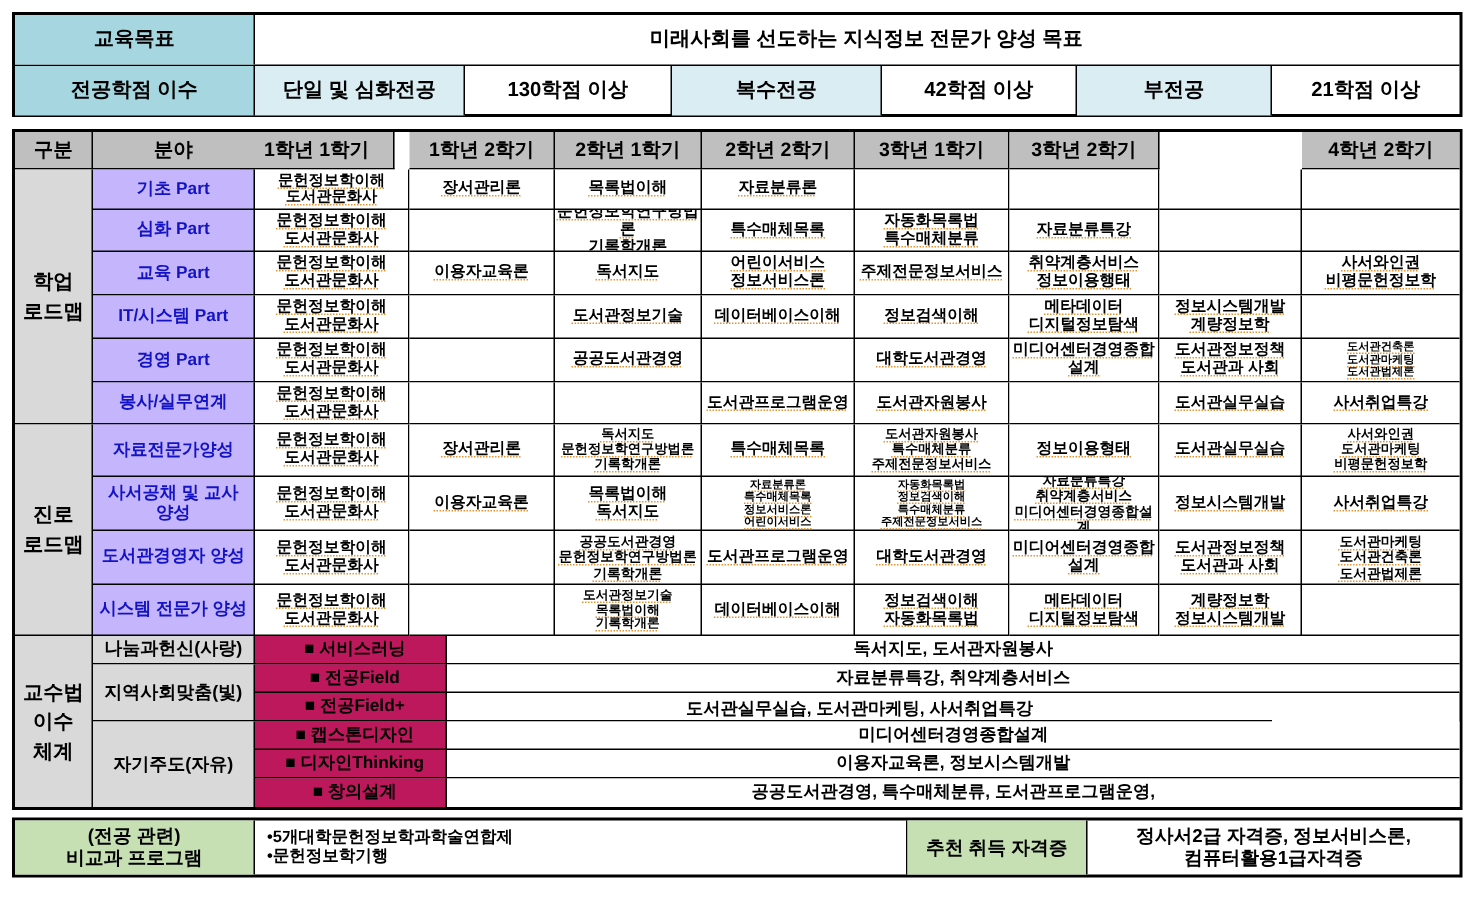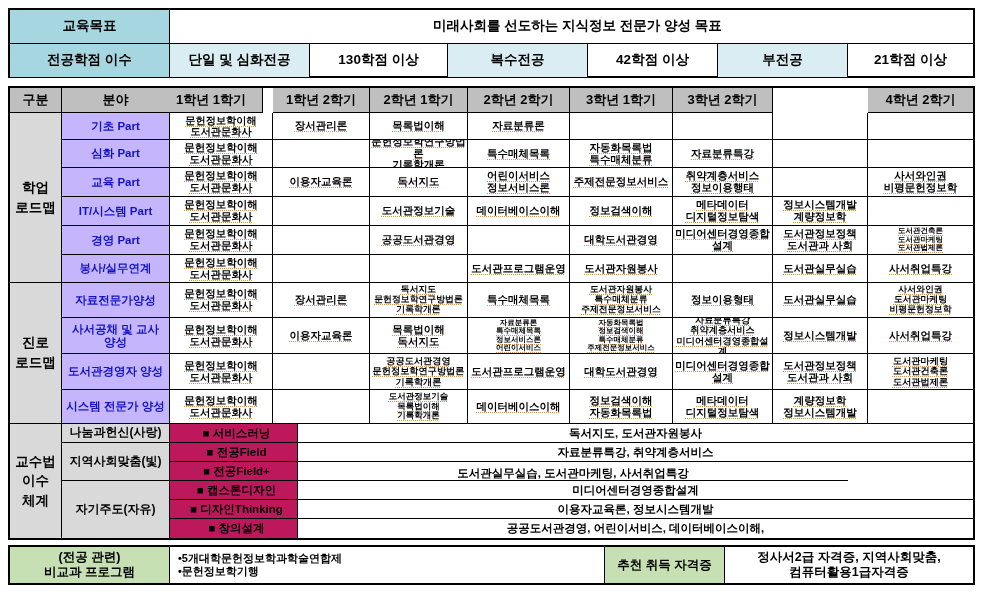--- a/index.html
+++ b/index.html
@@ -420,30 +420,30 @@
         <div class="cell titem" style="left: 160px; top: 412px; width: 128px; height: 19px;">
           <span class="tx">■ 디자인Thinking</span>
         </div>
         <div class="cell tval" style="left: 288px; top: 412px; width: 675px; height: 19px; border-right: none;">
           <span class="tx">이용자교육론, 정보시스템개발</span>
         </div>
         <div class="cell titem" style="left: 160px; top: 431px; width: 128px; height: 19px; border-bottom: none;">
           <span class="tx">■ 창의설계</span>
         </div>
         <div class="cell tval" style="left: 288px; top: 431px; width: 675px; height: 19px; border-right: none; border-bottom: none;">
-          <span class="tx">공공도서관경영, 어린이서비스, 데이터베이스이해,</span>
+          <span class="tx">공공도서관경영, 특수매체분류, 도서관프로그램운영,</span>
         </div>
       </div>
   </div>
 
   <div class="wrap" style="left:8px;top:545px;width:967px;height:40px;">
     <div class="trow" style="height:36px;">
       <div class="tcell greenbg fs12" style="width:160px;">(전공 관련)
 비교과 프로그램</div>
       <div class="tcell leftalign" style="width:435px;font-size:11px;">•5개대학문헌정보학과학술연합제
 •문헌정보학기행</div>
       <div class="tcell greenbg fs12" style="width:120px;">추천 취득 자격증</div>
-      <div class="tcell last fs12" style="flex:1;">정사서2급 자격증, 지역사회맞춤,
+      <div class="tcell last fs12" style="flex:1;">정사서2급 자격증, 정보서비스론,
 컴퓨터활용1급자격증</div>
     </div>
   </div>
 
 </div>
 
 </body></html>

